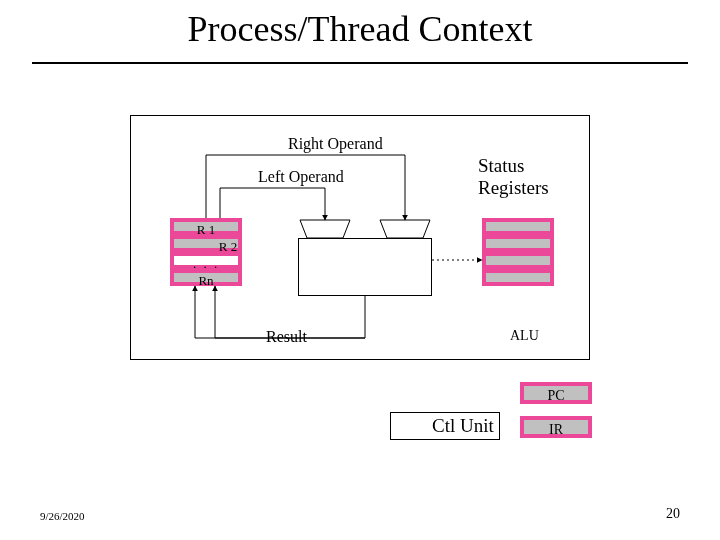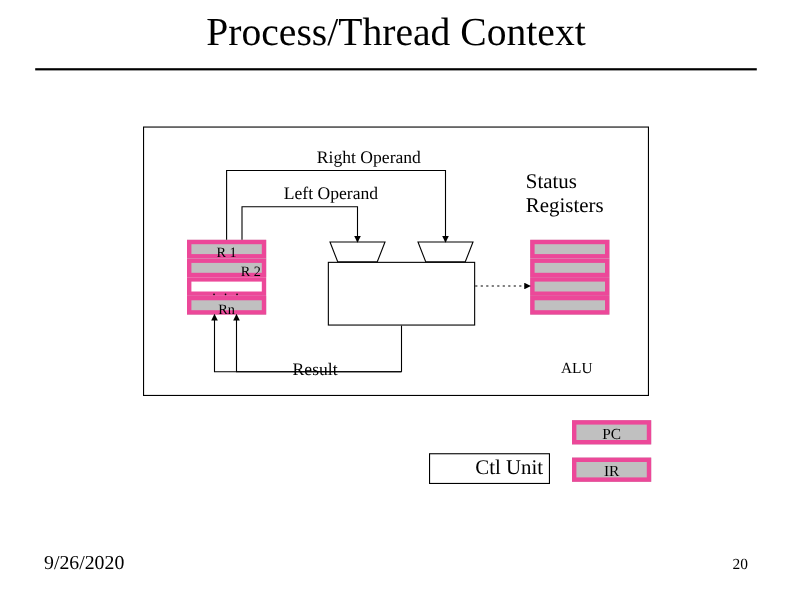--- a/index.html
+++ b/index.html
@@ -29,21 +29,21 @@
     top: 62px;
     left: 32px;
     width: 656px;
     height: 0;
     border-top: 2px solid #000;
   }
   .footer-date {
     position: absolute;
     left: 40px;
     bottom: 18px;
-    font-size: 18px;
+    font-size: 11px;
   }
   .footer-course {
     position: absolute;
     left: 0;
     bottom: 18px;
     width: 720px;
     text-align: center;
     font-size: 14px;
   }
   .footer-page {

